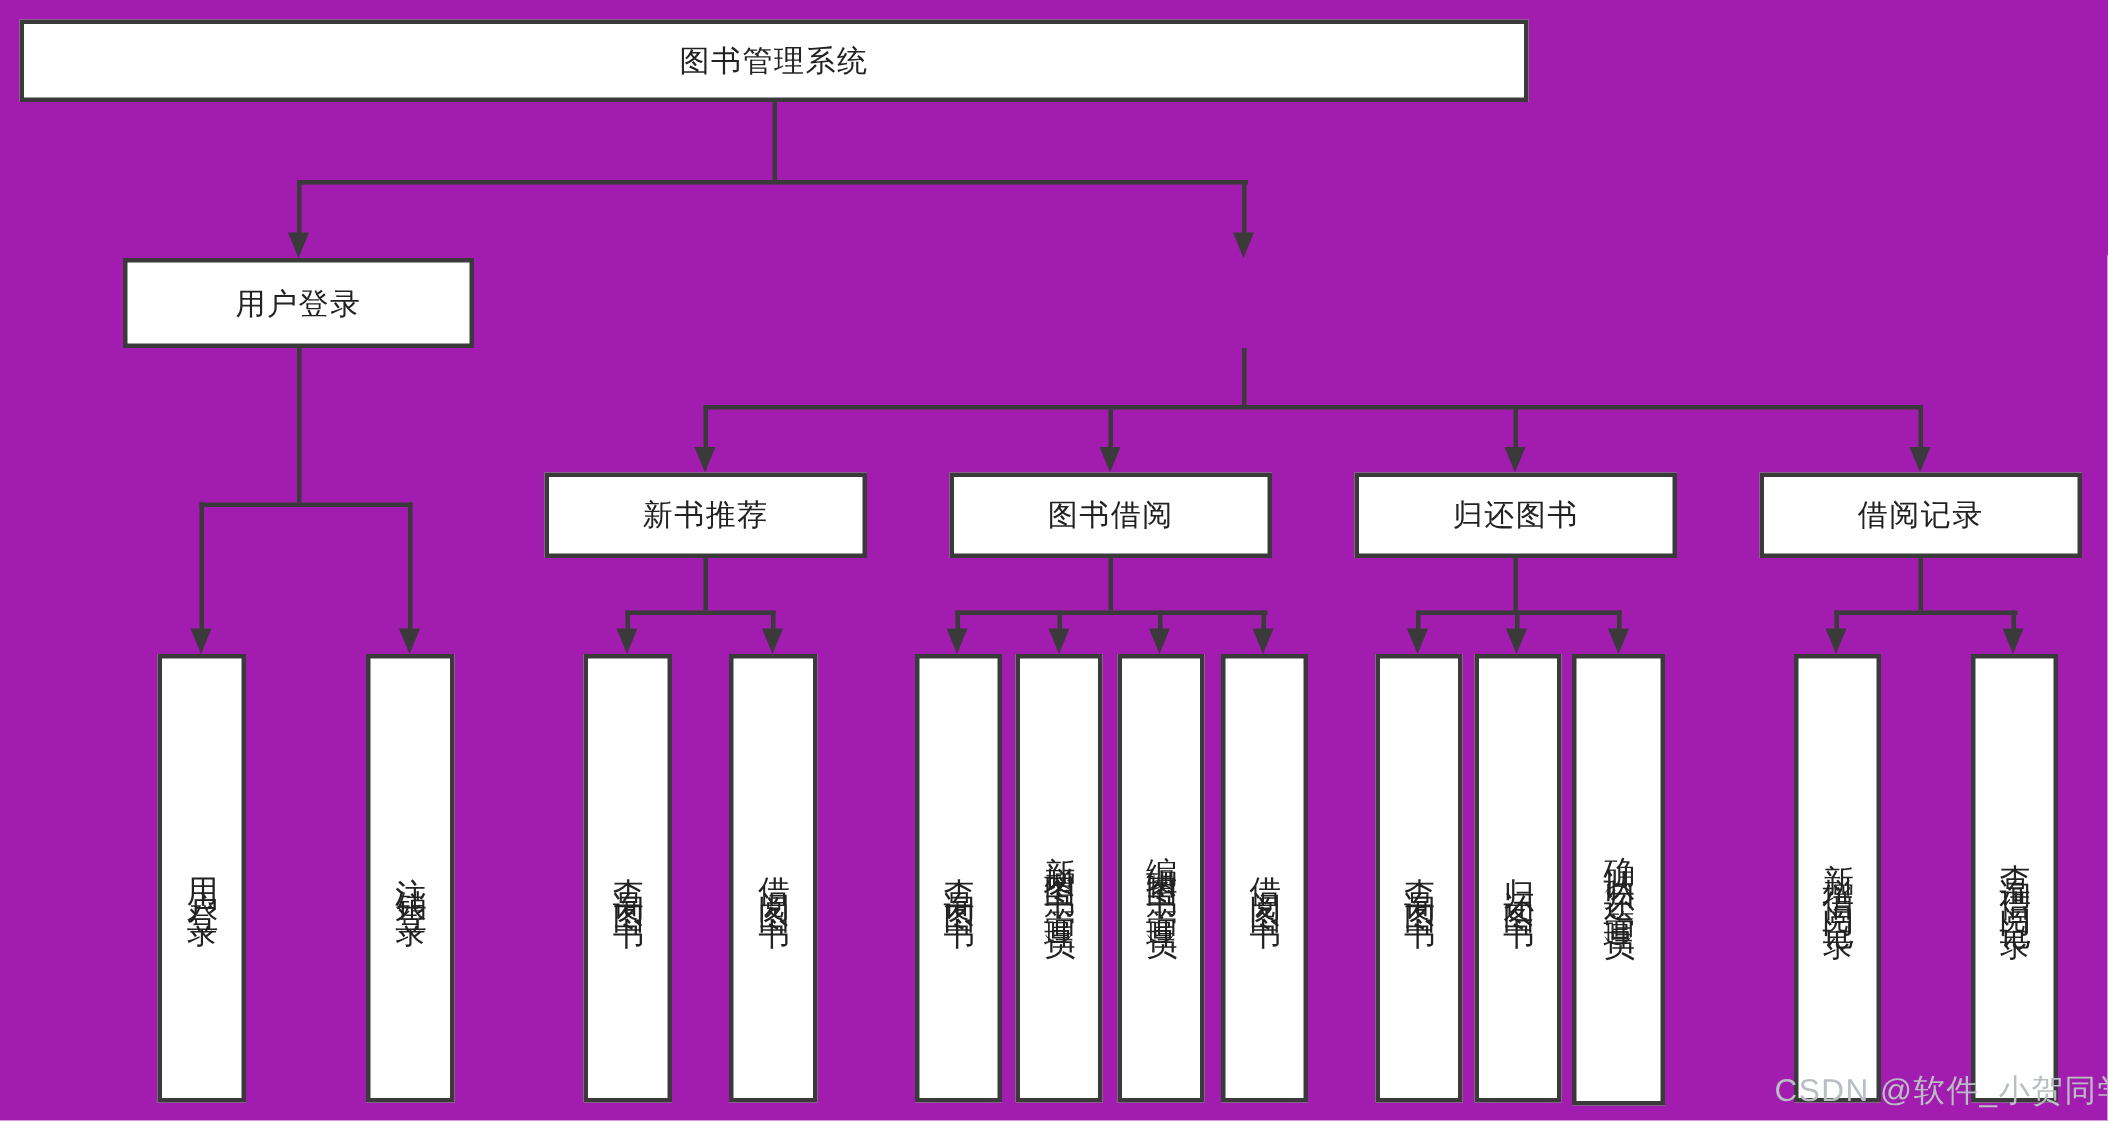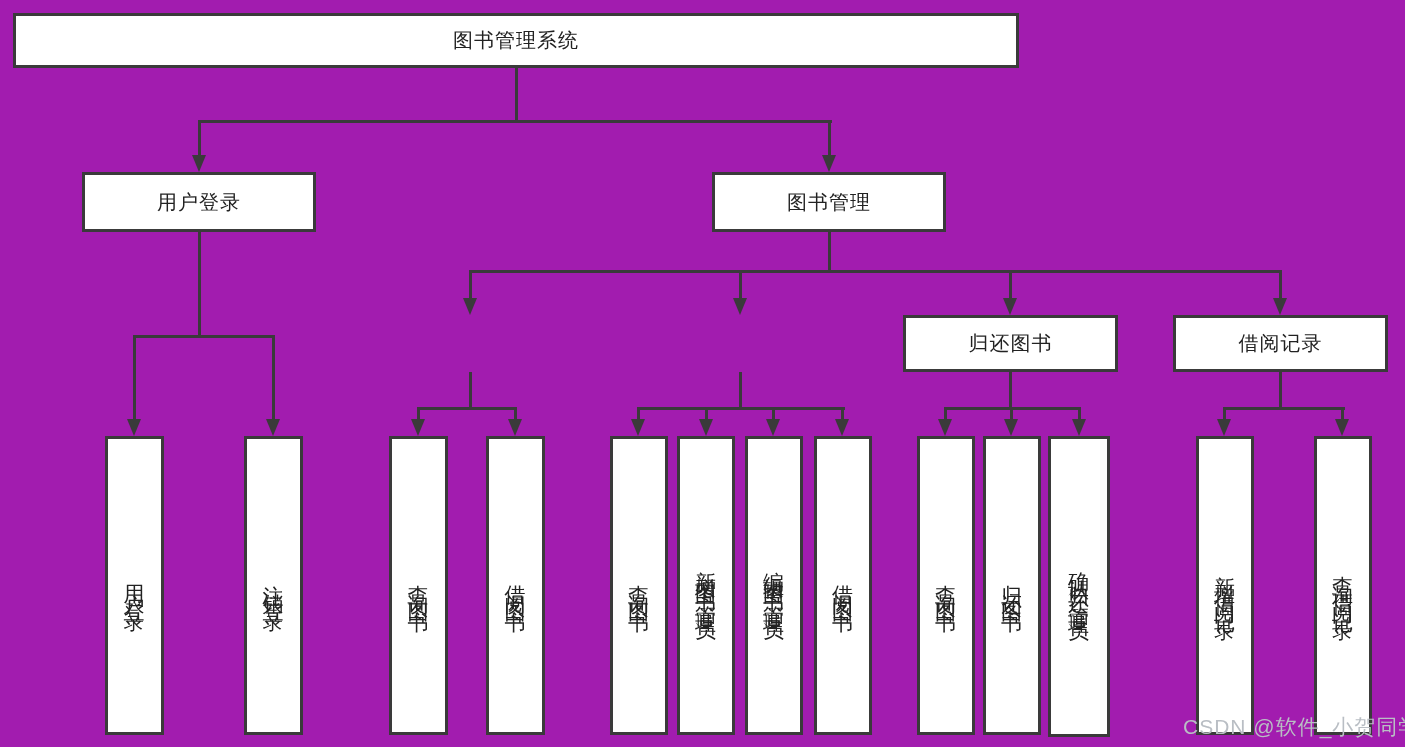--- a/index.html
+++ b/index.html
@@ -61,42 +61,45 @@
   <div class="line" style="left:515px; top:68px; width:3px; height:52px;"></div>
   <div class="line" style="left:198px; top:120px; width:634px; height:3px;"></div>
   <div class="line" style="left:198px; top:120px; width:3px; height:37px;"></div>
   <div class="line" style="left:828px; top:120px; width:3px; height:37px;"></div>
   <div class="arrow" style="left:192px; top:155px;"></div>
   <div class="arrow" style="left:822px; top:155px;"></div>
 
   <div class="node hnode" style="left:82px; top:172px; width:234px; height:60px;">
     <span>用户登录</span>
   </div>
-  <div class="node hnode" style="left:712px; top:172px; width:234px; height:60px;">
-    <span>图书管理</span>
-  </div>
 
   <div class="line" style="left:198px; top:232px; width:3px; height:103px;"></div>
   <div class="line" style="left:133px; top:335px; width:142px; height:3px;"></div>
   <div class="line" style="left:133px; top:335px; width:3px; height:85px;"></div>
   <div class="line" style="left:272px; top:335px; width:3px; height:85px;"></div>
   <div class="arrow" style="left:127px; top:419px;"></div>
   <div class="arrow" style="left:266px; top:419px;"></div>
 
   <div class="line" style="left:828px; top:232px; width:3px; height:38px;"></div>
   <div class="line" style="left:469px; top:270px; width:813px; height:3px;"></div>
   <div class="line" style="left:469px; top:270px; width:3px; height:29px;"></div>
   <div class="line" style="left:739px; top:270px; width:3px; height:29px;"></div>
   <div class="line" style="left:1009px; top:270px; width:3px; height:29px;"></div>
   <div class="line" style="left:1279px; top:270px; width:3px; height:29px;"></div>
   <div class="arrow" style="left:463px; top:298px;"></div>
   <div class="arrow" style="left:733px; top:298px;"></div>
   <div class="arrow" style="left:1003px; top:298px;"></div>
   <div class="arrow" style="left:1273px; top:298px;"></div>
 
+  <div class="node hnode" style="left:363px; top:315px; width:215px; height:57px;">
+    <span>新书推荐</span>
+  </div>
+  <div class="node hnode" style="left:633px; top:315px; width:215px; height:57px;">
+    <span>图书借阅</span>
+  </div>
   <div class="node hnode" style="left:903px; top:315px; width:215px; height:57px;">
     <span>归还图书</span>
   </div>
   <div class="node hnode" style="left:1173px; top:315px; width:215px; height:57px;">
     <span>借阅记录</span>
   </div>
 
   <div class="line" style="left:469px; top:372px; width:3px; height:35px;"></div>
   <div class="line" style="left:417px; top:407px; width:100px; height:3px;"></div>
   <div class="line" style="left:417px; top:407px; width:3px; height:14px;"></div>

